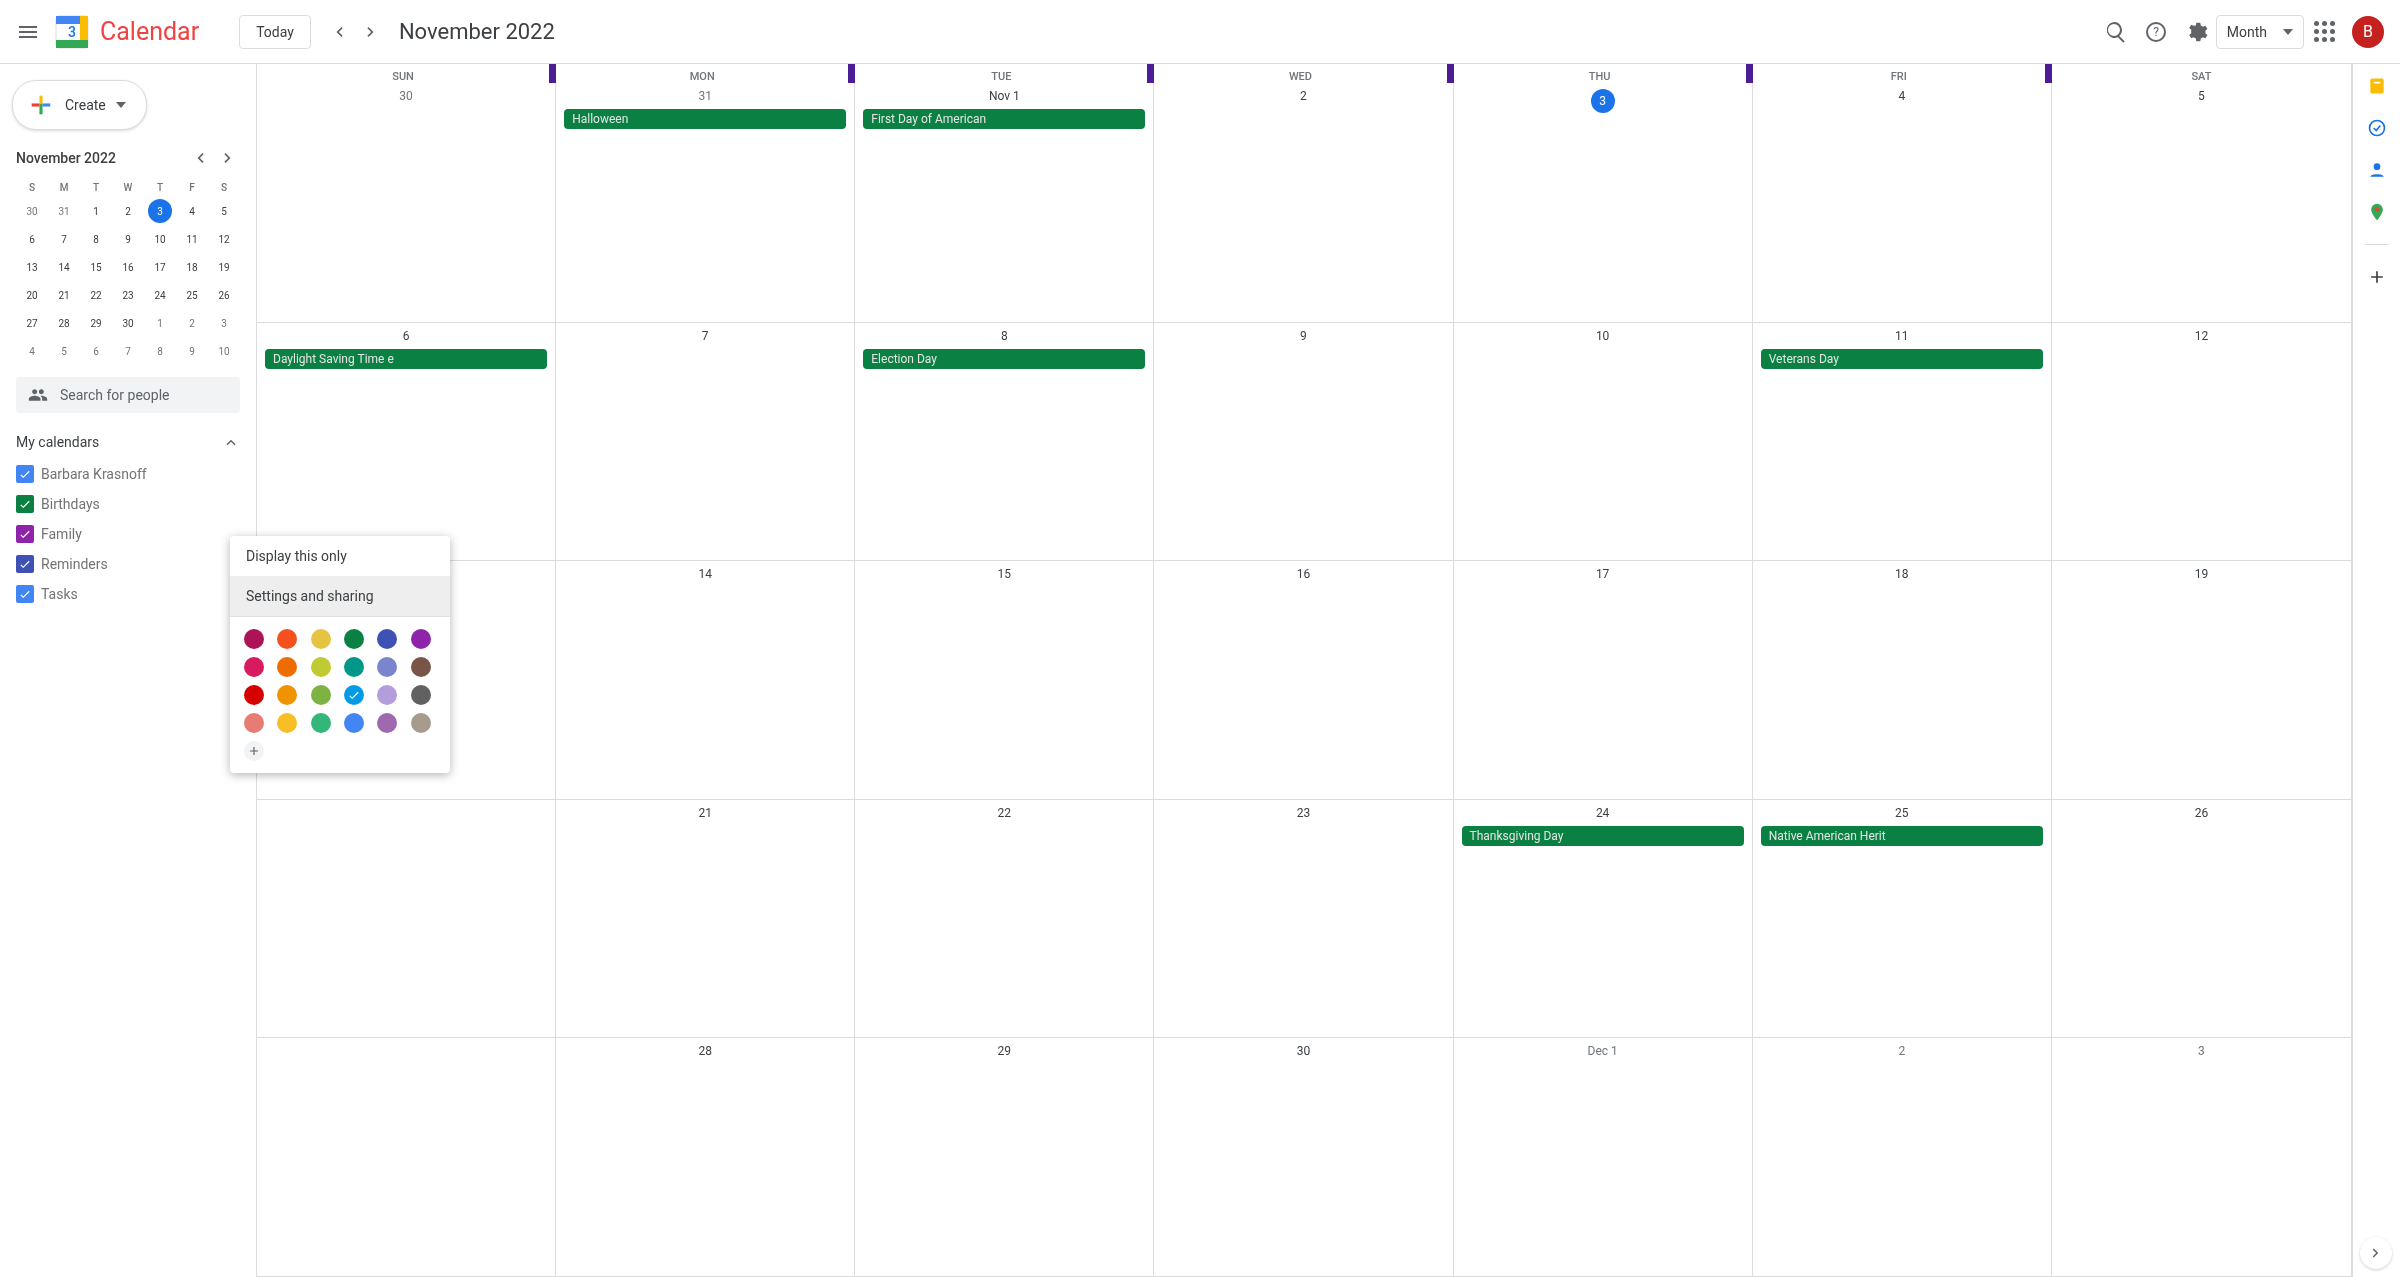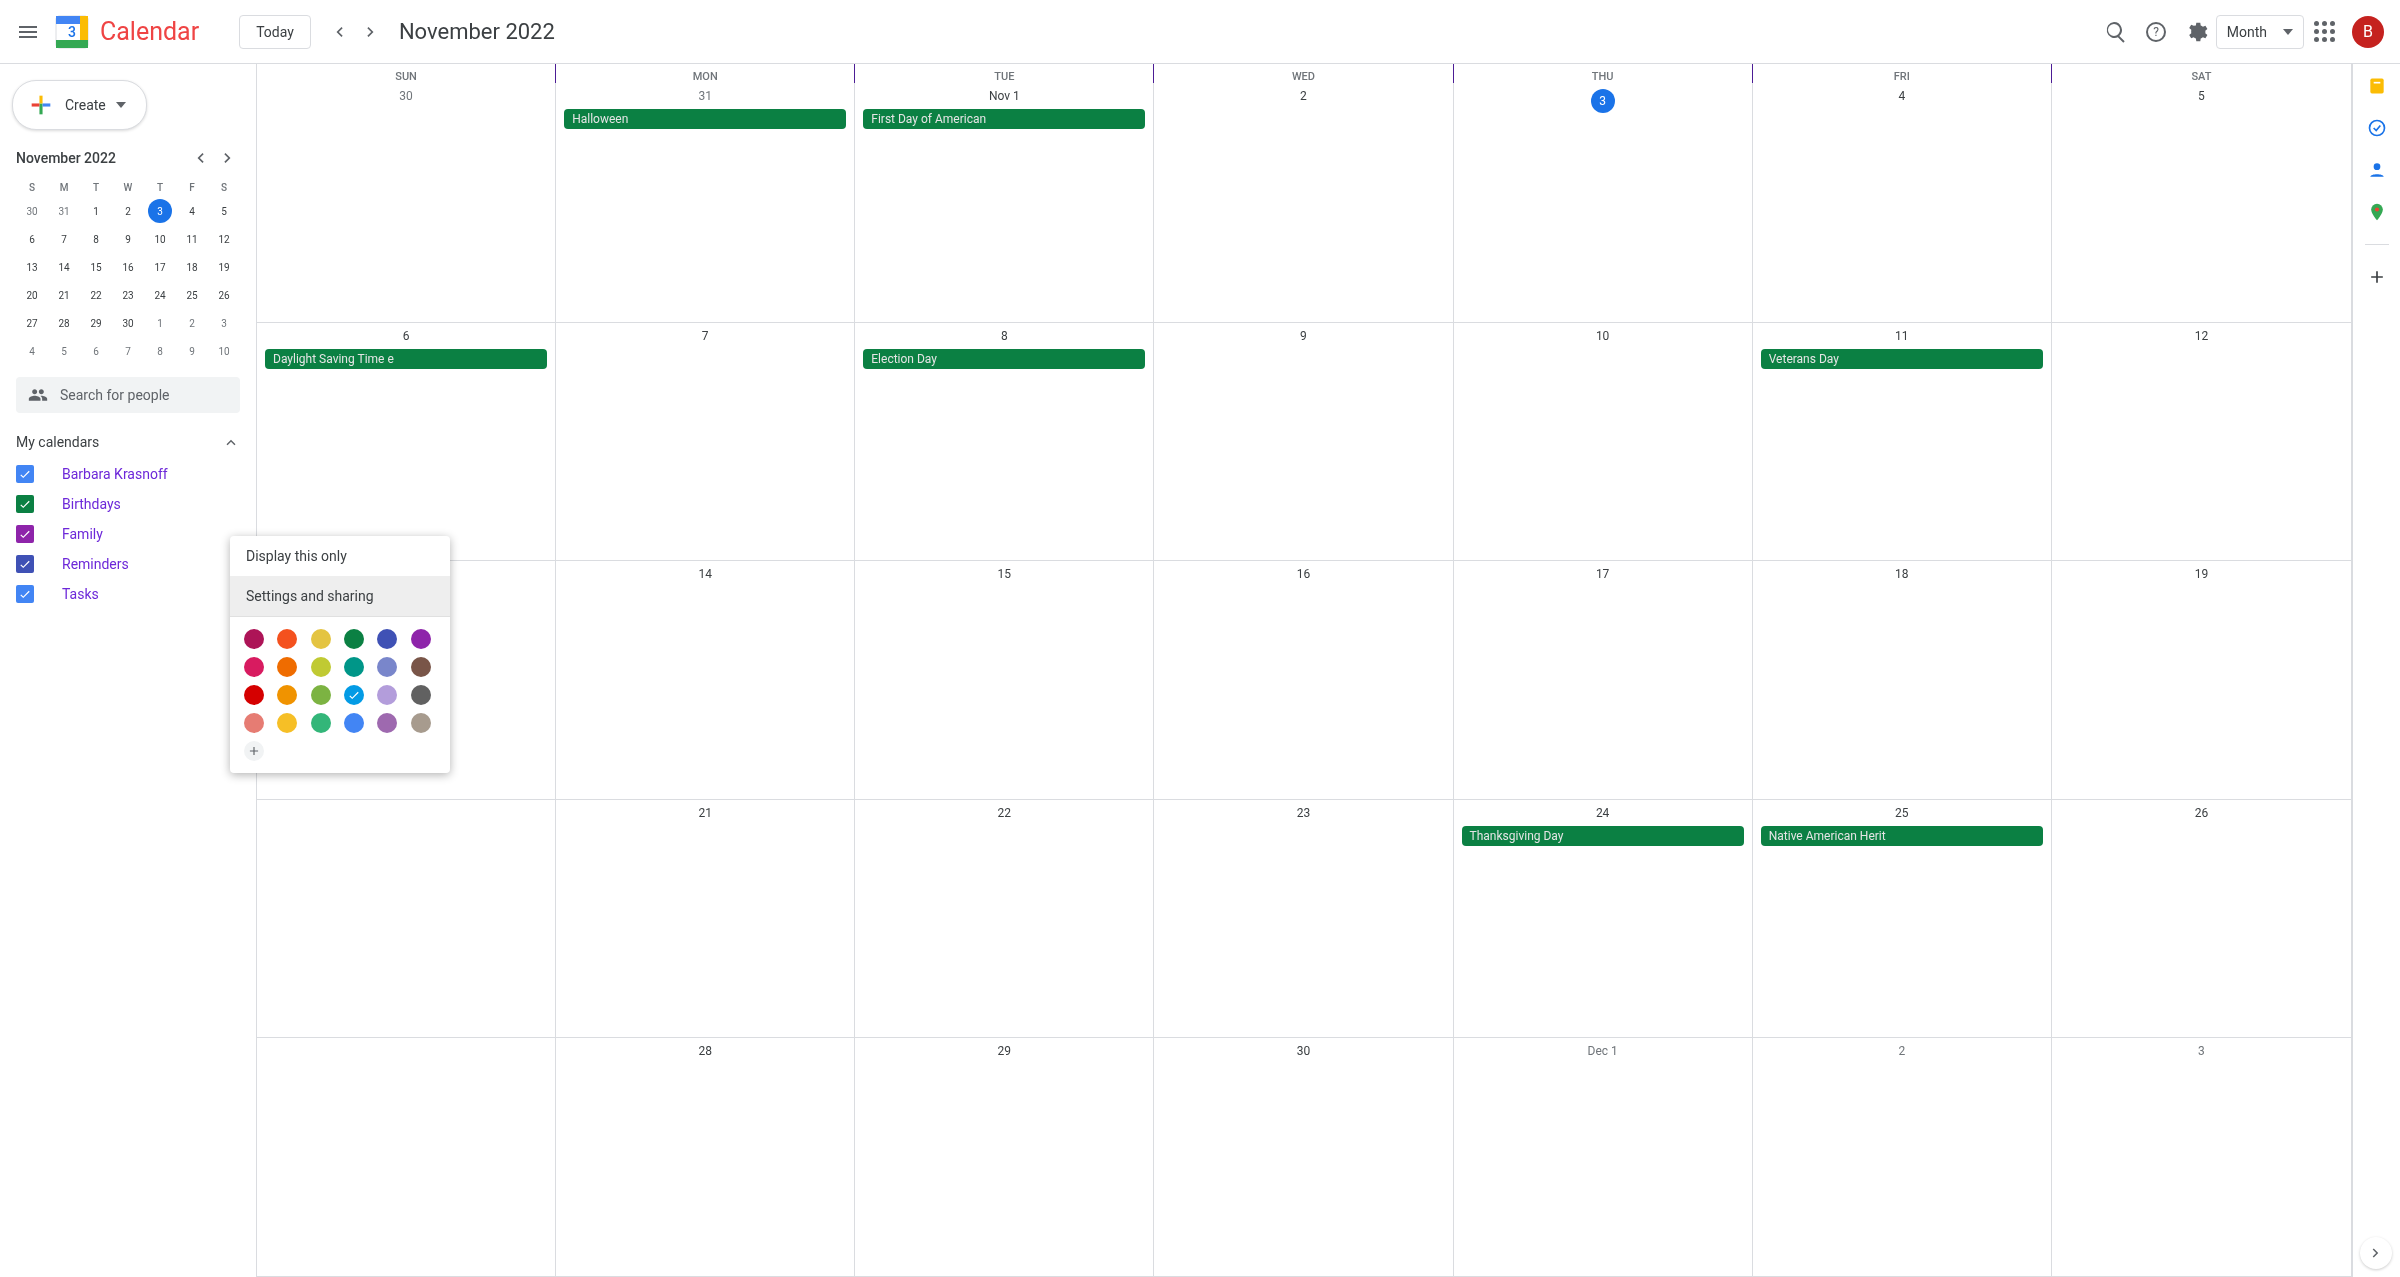--- a/index.html
+++ b/index.html
@@ -30,27 +30,27 @@
 .mini-nav .navarrow { width:24px; height:24px; }
 .mini-grid { display:grid; grid-template-columns:repeat(7,1fr); text-align:center; font-size:10px; color:#70757a; }
 .mini-grid .dow { padding:4px 0; font-weight:500; }
 .mini-grid .day { padding:6px 0; font-size:10px; color:#3c4043; cursor:pointer; border-radius:50%; width:24px; height:24px; margin:2px auto; display:flex; align-items:center; justify-content:center; }
 .mini-grid .day.other { color:#70757a; }
 .mini-grid .day.today { background:#1a73e8; color:#fff; }
 .search-people { margin:12px 16px 0 16px; background:#f1f3f4; border-radius:4px; padding:8px 12px; display:flex; align-items:center; gap:12px; color:#5f6368; font-size:14px; }
 .cal-section { padding:20px 16px 0 16px; }
 .cal-section-header { display:flex; align-items:center; justify-content:space-between; font-size:14px; color:#3c4043; font-weight:400; cursor:pointer; }
 .cal-list { margin-top:8px; }
-.cal-item { display:flex; align-items:center; gap:28px; padding:6px 0; font-size:14px; color:#6d28d9; }
+.cal-item { display:flex; align-items:center; gap:7px; padding:6px 0; font-size:14px; color:#737373; }
 .cal-chk { width:18px; height:18px; border-radius:2px; display:flex; align-items:center; justify-content:center; }
 .cal-chk svg { width:14px; height:14px; fill:#fff; }
 .grid-wrap { flex:1; display:flex; }
 .grid { flex:1; display:flex; flex-direction:column; border:1px solid #dadce0; border-top:none; margin-right:0; }
 .grid-header { display:grid; grid-template-columns:repeat(7,1fr); }
-.grid-header .gh { text-align:center; font-size:11px; color:#70757a; padding:6px 0 0 0; font-weight:500; border-right:1px solid #4c1d95; }
+.grid-header .gh { text-align:center; font-size:11px; color:#70757a; padding:6px 0 0 0; font-weight:500; border-right:7px solid #4c1d95; }
 .grid-body { flex:1; display:grid; grid-template-rows:repeat(5,1fr); }
 .grid-row { display:grid; grid-template-columns:repeat(7,1fr); border-top:1px solid #dadce0; }
 .grid-row:first-child { border-top:none; }
 .cell { border-right:1px solid #dadce0; padding:2px 4px; position:relative; overflow:hidden; }
 .cell:last-child { border-right:none; }
 .cell .dnum { text-align:center; font-size:12px; color:#3c4043; padding:4px 0; cursor:pointer; }
 .cell .dnum.other { color:#70757a; }
 .cell .dnum.today span { background:#1a73e8; color:#fff; border-radius:50%; width:24px; height:24px; display:inline-flex; align-items:center; justify-content:center; }
 .event { background:#0b8043; color:#e5e5e5; font-size:12px; border-radius:4px; padding:3px 8px; margin:2px 4px; white-space:nowrap; overflow:hidden; text-overflow:ellipsis; cursor:pointer; }
 .rightbar { width:48px; border-left:1px solid #dadce0; display:flex; flex-direction:column; align-items:center; padding-top:12px; gap:22px; }

